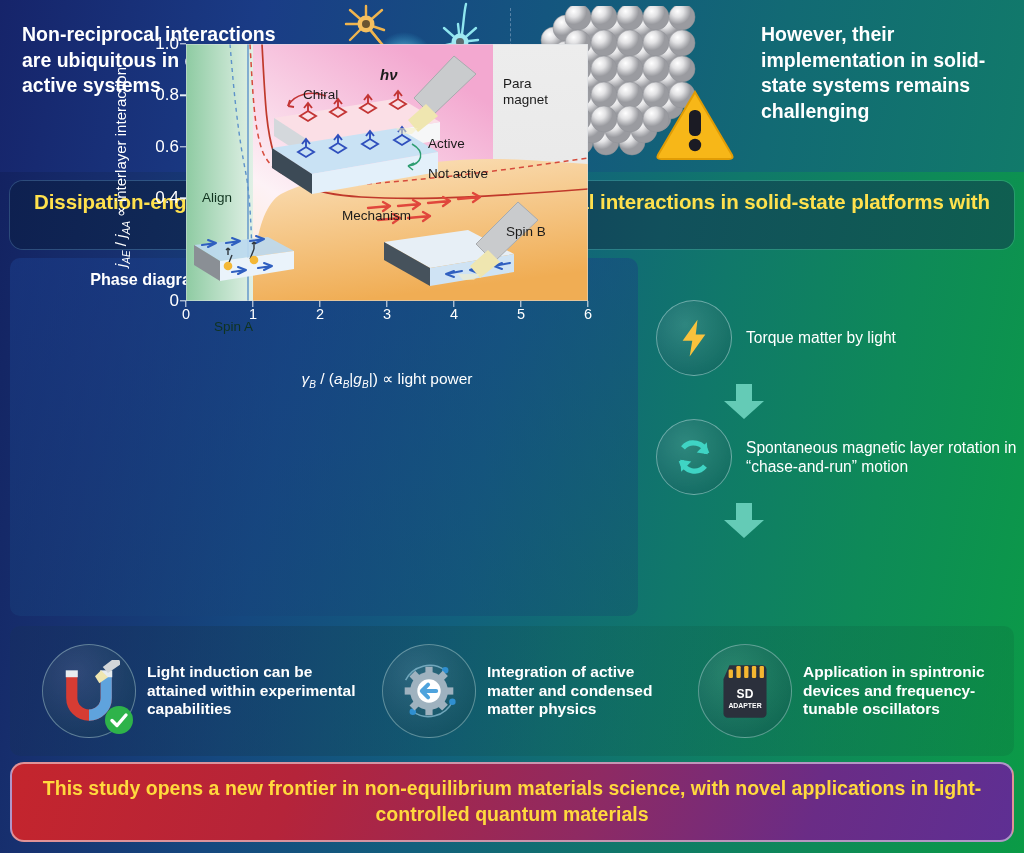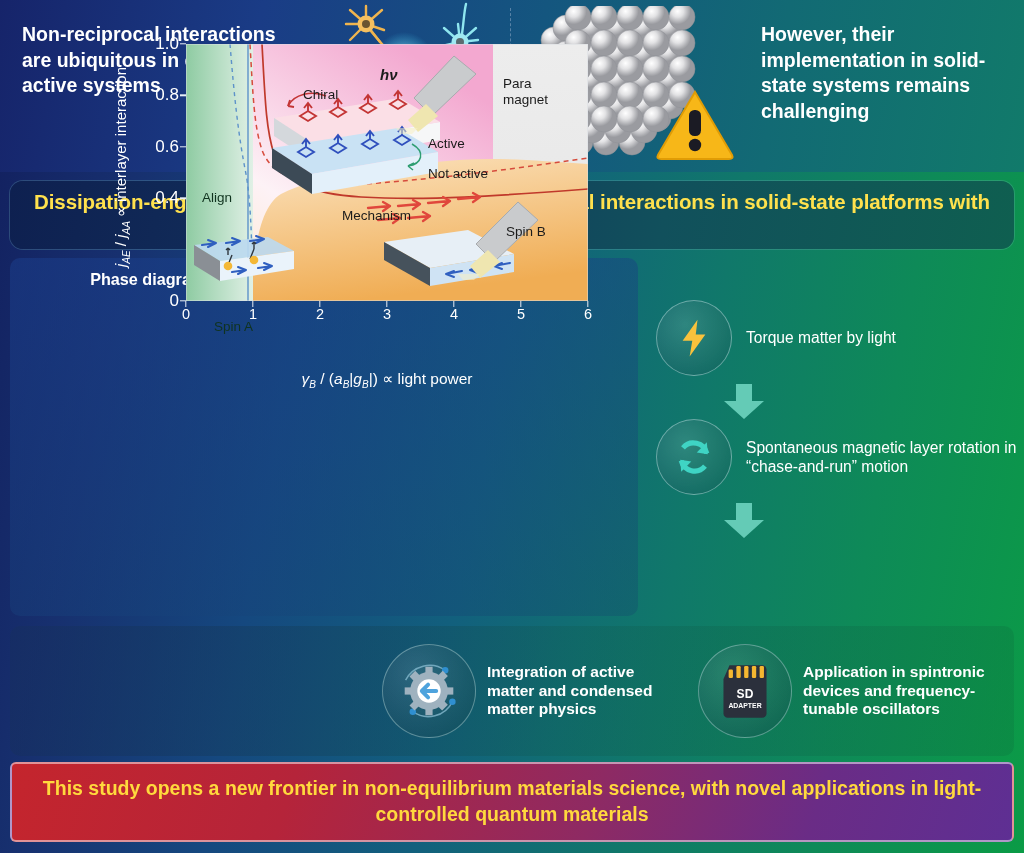--- a/index.html
+++ b/index.html
@@ -73,21 +73,21 @@
   .features { position:absolute; left:10px; top:626px; width:1004px; height:130px;
     border-radius:10px; background:linear-gradient(100deg,rgba(22,46,96,.55),rgba(15,90,80,.3) 55%,rgba(12,110,60,.28)); }
   .fcell { position:absolute; top:10px; height:110px; display:flex; align-items:center; gap:11px; }
   .fcircle { width:94px; height:94px; border-radius:50%; flex:0 0 94px;
     background:radial-gradient(circle at 36% 30%, rgba(255,255,255,.11), rgba(6,50,62,.34));
     border:1px solid rgba(190,225,225,.42); position:relative;
     display:flex; align-items:center; justify-content:center; }
   .ftext { font-size:15.5px; font-weight:bold; line-height:1.2; color:#fff; }
 
   
-  .concl { position:absolute; left:10px; top:762px; width:1004px; height:80px; border-radius:6px;
+  .concl { position:absolute; left:10px; top:762px; width:1004px; height:80px; border-radius:14px;
     background:linear-gradient(108deg,#c4252d 0%,#b5243a 28%,#8e2a63 58%,#6a2c86 80%,#5e2f93 100%);
     border:2px solid rgba(255,255,255,.5);
     display:flex; align-items:center; justify-content:flex-end; }
   .concl .ct { color:#ffd93d; font-size:19.5px; font-weight:bold; line-height:1.33;
     text-align:center; }
 </style>
 </head>
 <body>
 
 <div class="header">
@@ -432,20 +432,37 @@
   </div>
 
   <svg class="marrow" style="top:245px" viewBox="0 0 44 36">
     <path d="M14 0 H30 V17 H42 L22 35 L2 17 H14 Z" fill="#6ed4bf" opacity=".9"></path>
   </svg>
 
 </div>
 
 <div class="features">
 
+  <div class="fcell" style="left:32px; width:326px">
+    <div class="fcircle">
+      <svg viewBox="0 0 72 72" width="62" height="62">
+        <path d="M16 18 V44 a20 20 0 0 0 40 0 V18" fill="none" stroke="#d63c33" stroke-width="13" stroke-linecap="butt"></path>
+        <path d="M36 64 a20 20 0 0 0 20 -20 V18" fill="none" stroke="#5fa3dd" stroke-width="13"></path>
+        <rect x="9" y="12" width="14" height="8" fill="#e8ecef"></rect>
+        <rect x="49" y="12" width="14" height="8" fill="#e8ecef"></rect>
+        <path d="M52 8 L68 -4 L74 4 L58 15 Z" fill="#d3d6d9"></path>
+        <path d="M50 12 L58 20 L48 27 L43 19 Z" fill="#efe6b0"></path>
+      </svg>
+      <svg style="position:absolute;right:1px;bottom:2px;width:30px;height:30px" viewBox="0 0 30 30">
+        <circle cx="15" cy="15" r="14" fill="#2eb34a"></circle>
+        <path d="M8 15.5 L13 20.5 L22 10" fill="none" stroke="#fff" stroke-width="3.4" stroke-linecap="round" stroke-linejoin="round"></path>
+      </svg>
+    </div>
+    <div class="ftext">Light induction can be attained within experimental capabilities</div>
+  </div>
 
   <div class="fcell" style="left:372px; width:300px">
     <div class="fcircle">
       <svg viewBox="0 0 80 80" width="72" height="72">
         <g fill="none" stroke="#7fb4c9" stroke-width="1.6" opacity=".85">
           <path d="M14 28 A30 30 0 0 1 58 17"></path>
             <path d="M66 52 A30 30 0 0 1 22 63"></path>
         </g>
         <circle cx="58" cy="17" r="3.6" fill="#2f8fd0"></circle>
           <circle cx="22" cy="63" r="3.6" fill="#2f8fd0"></circle>

